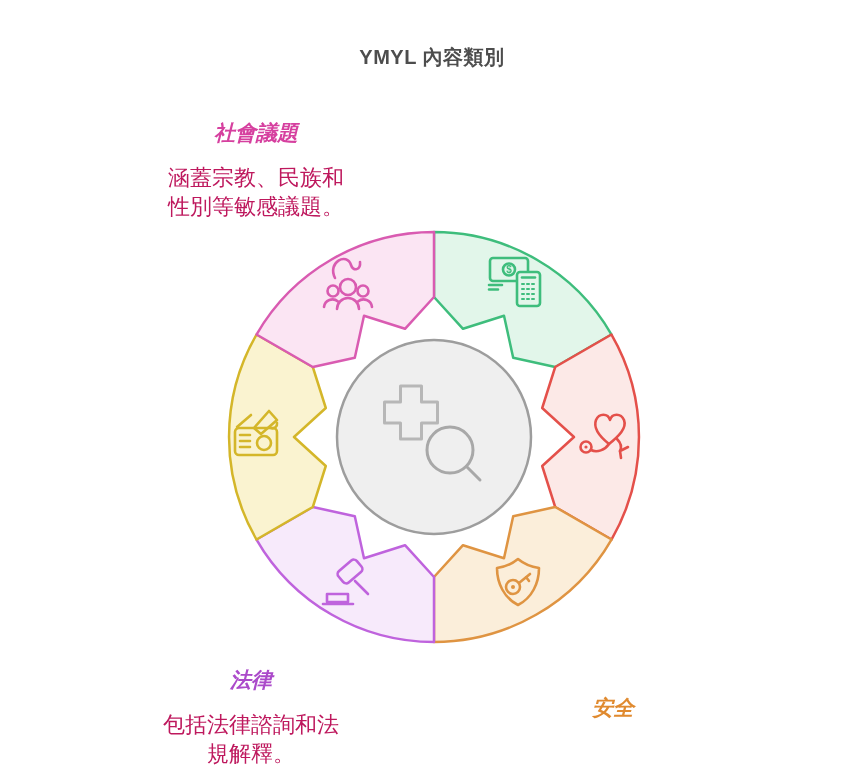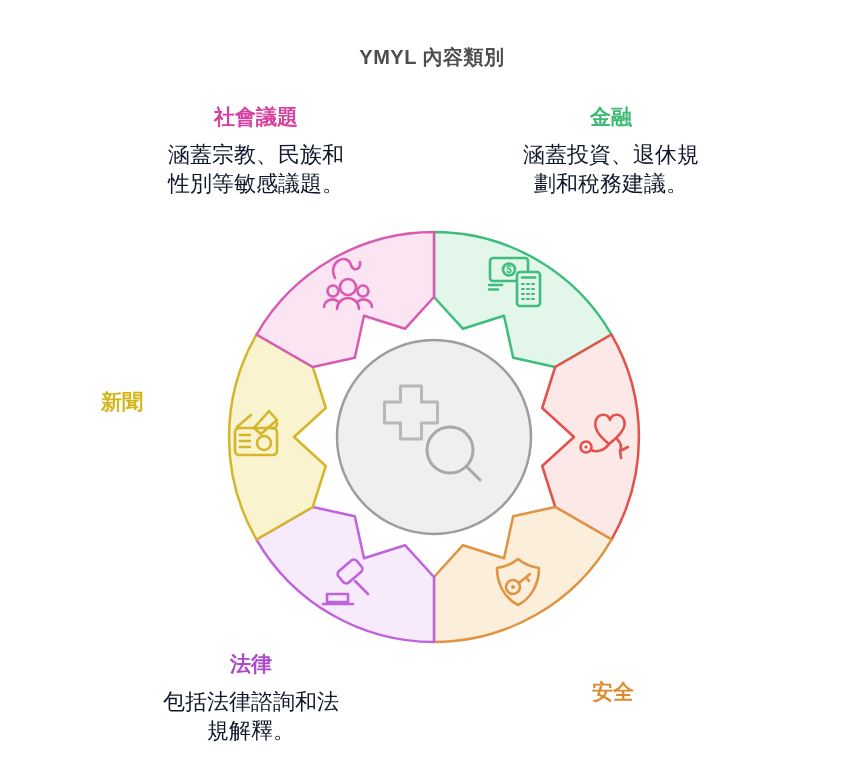--- a/index.html
+++ b/index.html
@@ -1,22 +1,22 @@
 <!DOCTYPE html>
 <html><head>
 <meta charset="utf-8">
 <style>
   html,body{margin:0;padding:0;background:#fff;}
   #canvas{position:relative;width:814px;height:780px;background:#ffffff;overflow:hidden;
           font-family:"Liberation Sans",sans-serif;}
   #diagram-title{position:absolute;top:44px;left:0;width:864px;text-align:center;
           font-size:20px;font-weight:bold;color:#4d4d4d;letter-spacing:.5px;}
   .label{position:absolute;text-align:center;}
-  .label h2{margin:0;font-size:21px;font-weight:bold;text-align:center;}
-  .label p{margin:9px 0 0;font-size:22px;line-height:29px;color:#0f172a;
+  .label h2{margin:16px;font-size:21px;font-weight:bold;text-align:center;font-style:italic;}
+  .label p{margin:9px 0 0;font-size:22px;line-height:29px;color:#be185d;
            white-space:pre-line;text-align:center;}
   .seg-social{left:156px;top:103px;width:200px;}
   .seg-finance{left:511px;top:103px;width:200px;}
   .seg-health{left:662px;top:386px;width:190px;}
   .seg-news{left:22px;top:388px;width:200px;}
   .seg-law{left:151px;top:650px;width:200px;}
   .seg-safety{left:513px;top:678px;width:200px;}
   .seg-social h2{color:#d6409f;}
   .seg-finance h2{color:#3dba74;}
   .seg-health h2{color:#e5433b;}
@@ -103,34 +103,28 @@
       <circle cx="6" cy="11" r="7"></circle>
     </g>
   </svg>
 
   <div class="label seg-social">
     <h2>社會議題</h2>
     <p>涵蓋宗教、民族和
 性別等敏感議題。</p>
   </div>
 
-  <div class="label seg-finance">
-    <h2>金融</h2>
-    <p>涵蓋投資、退休規
-劃和稅務建議。</p>
-  </div>
 
 
   <div class="label seg-safety">
     <h2>安全</h2>
   </div>
 
   <div class="label seg-law">
     <h2>法律</h2>
     <p>包括法律諮詢和法
 規解釋。</p>
   </div>
 
   <div class="label seg-news">
-    <h2>新聞</h2>
   </div>
 
 </div>
 
 </body></html>

